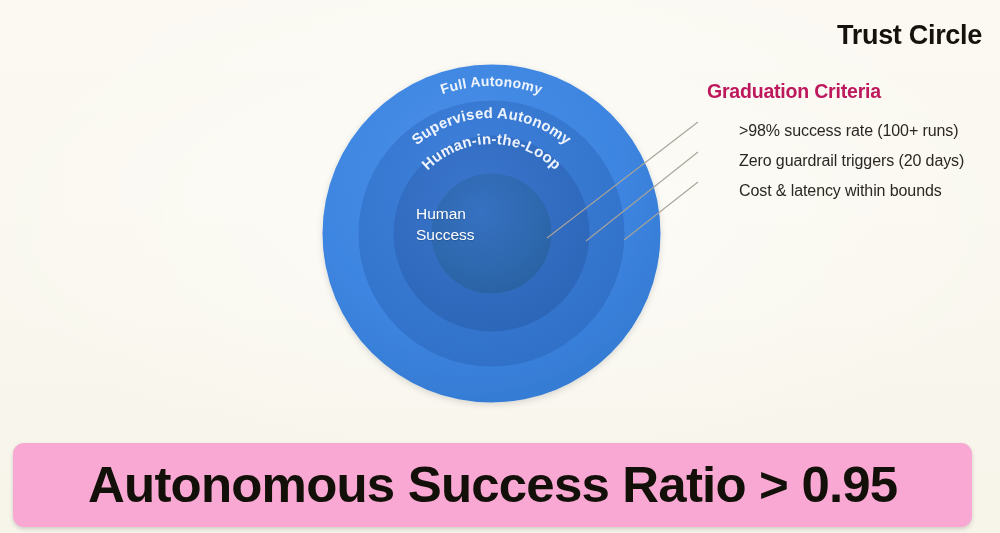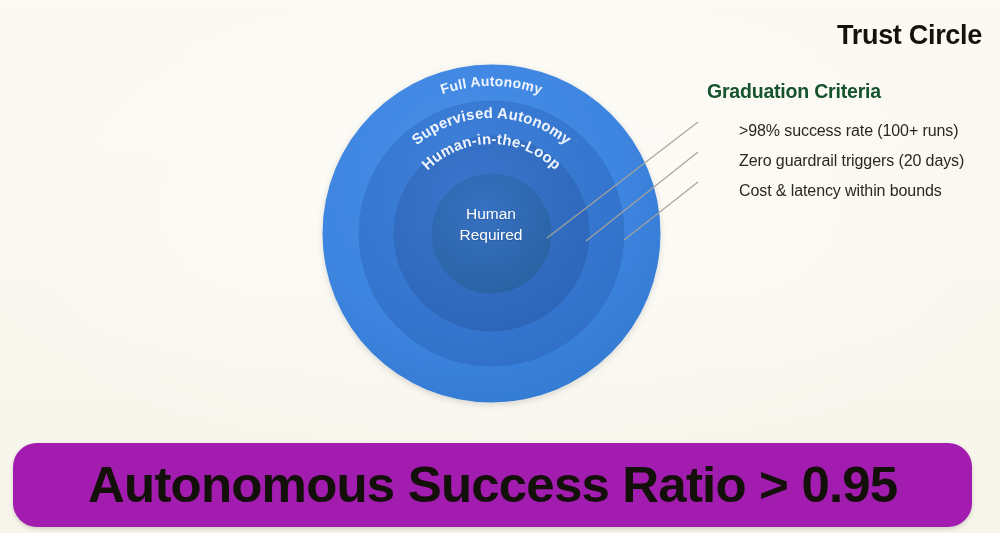--- a/index.html
+++ b/index.html
@@ -65,39 +65,39 @@
   .arc-label-outer { font-size: 14px; }
   .arc-label-mid   { font-size: 15px; }
   .arc-label-inner { font-size: 15px; }
 
   
   #core-label {
     position: absolute;
     left: 416px;
     top: 203px;
     width: 150px;
-    text-align: center;
+    text-align: left;
     color: #ffffff;
     font-size: 15.5px;
     line-height: 21px;
     text-shadow: 0 1px 1px rgba(0,0,0,0.18);
   }
   #core-label div { white-space: nowrap; }
 
   
   #criteria-panel {
     position: absolute;
     left: 707px;
     top: 80px;
     width: 286px;
   }
   #criteria-heading {
     font-size: 19.5px;
     font-weight: bold;
-    color: #14532d;
+    color: #be185d;
     letter-spacing: -0.2px;
     margin-bottom: 13px;
   }
   .criteria-item {
     font-size: 16px;
     color: #2b2823;
     line-height: 30px;
     white-space: nowrap;
     letter-spacing: -0.1px;
     margin-left: 32px;
@@ -113,22 +113,22 @@
     pointer-events: none;
   }
 
   
   #metric-banner {
     position: absolute;
     left: 13px;
     top: 443px;
     width: 959px;
     height: 84px;
-    background: #a21caf;
-    border-radius: 24px;
+    background: #f9a8d4;
+    border-radius: 11px;
     box-shadow: 0 2px 4px rgba(0,0,0,0.16);
     display: flex;
     align-items: center;
     justify-content: center;
   }
   #metric-banner-text {
     font-size: 50px;
     font-weight: bold;
     color: #121008;
     letter-spacing: -0.8px;
@@ -190,21 +190,21 @@
         <textPath href="#arcSup" startOffset="50%" text-anchor="middle">Supervised Autonomy</textPath>
       </text>
       <text class="arc-label arc-label-inner">
         <textPath href="#arcHitl" startOffset="50%" text-anchor="middle">Human-in-the-Loop</textPath>
       </text>
     </svg>
   </div>
 
   <div id="core-label">
     <div>Human</div>
-    <div>Required</div>
+    <div>Success</div>
   </div>
 
   <svg id="leader-lines" viewBox="0 0 1000 533" xmlns="http://www.w3.org/2000/svg">
     <line x1="698" y1="122" x2="547" y2="238" stroke="#a8a49a" stroke-width="1.1"></line>
     <line x1="698" y1="152" x2="586" y2="241" stroke="#a8a49a" stroke-width="1.1"></line>
     <line x1="698" y1="182" x2="624" y2="240" stroke="#a8a49a" stroke-width="1.1"></line>
   </svg>
 
   <div id="criteria-panel">
     <div id="criteria-heading">Graduation Criteria</div>

